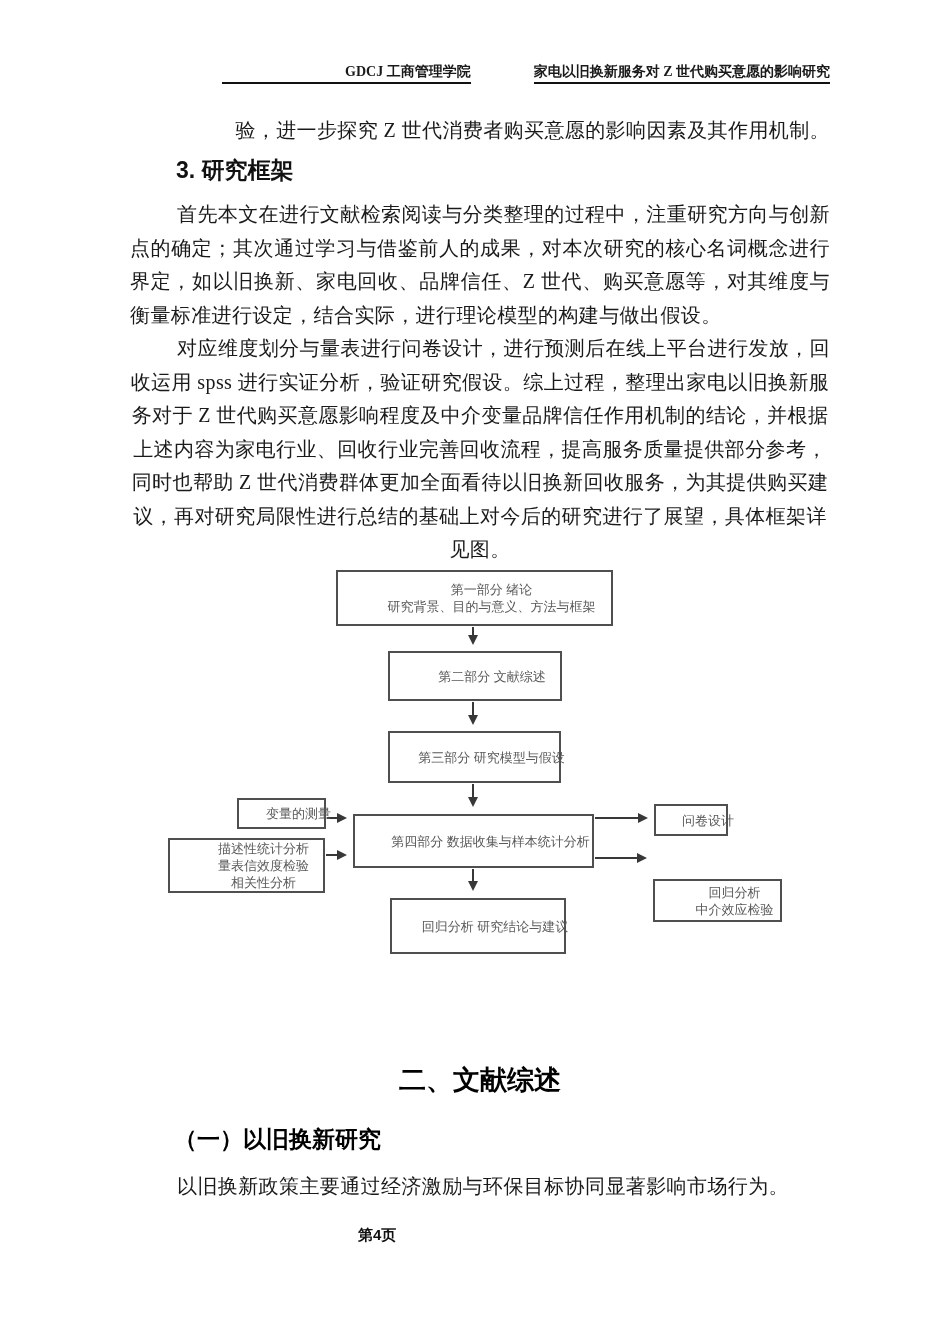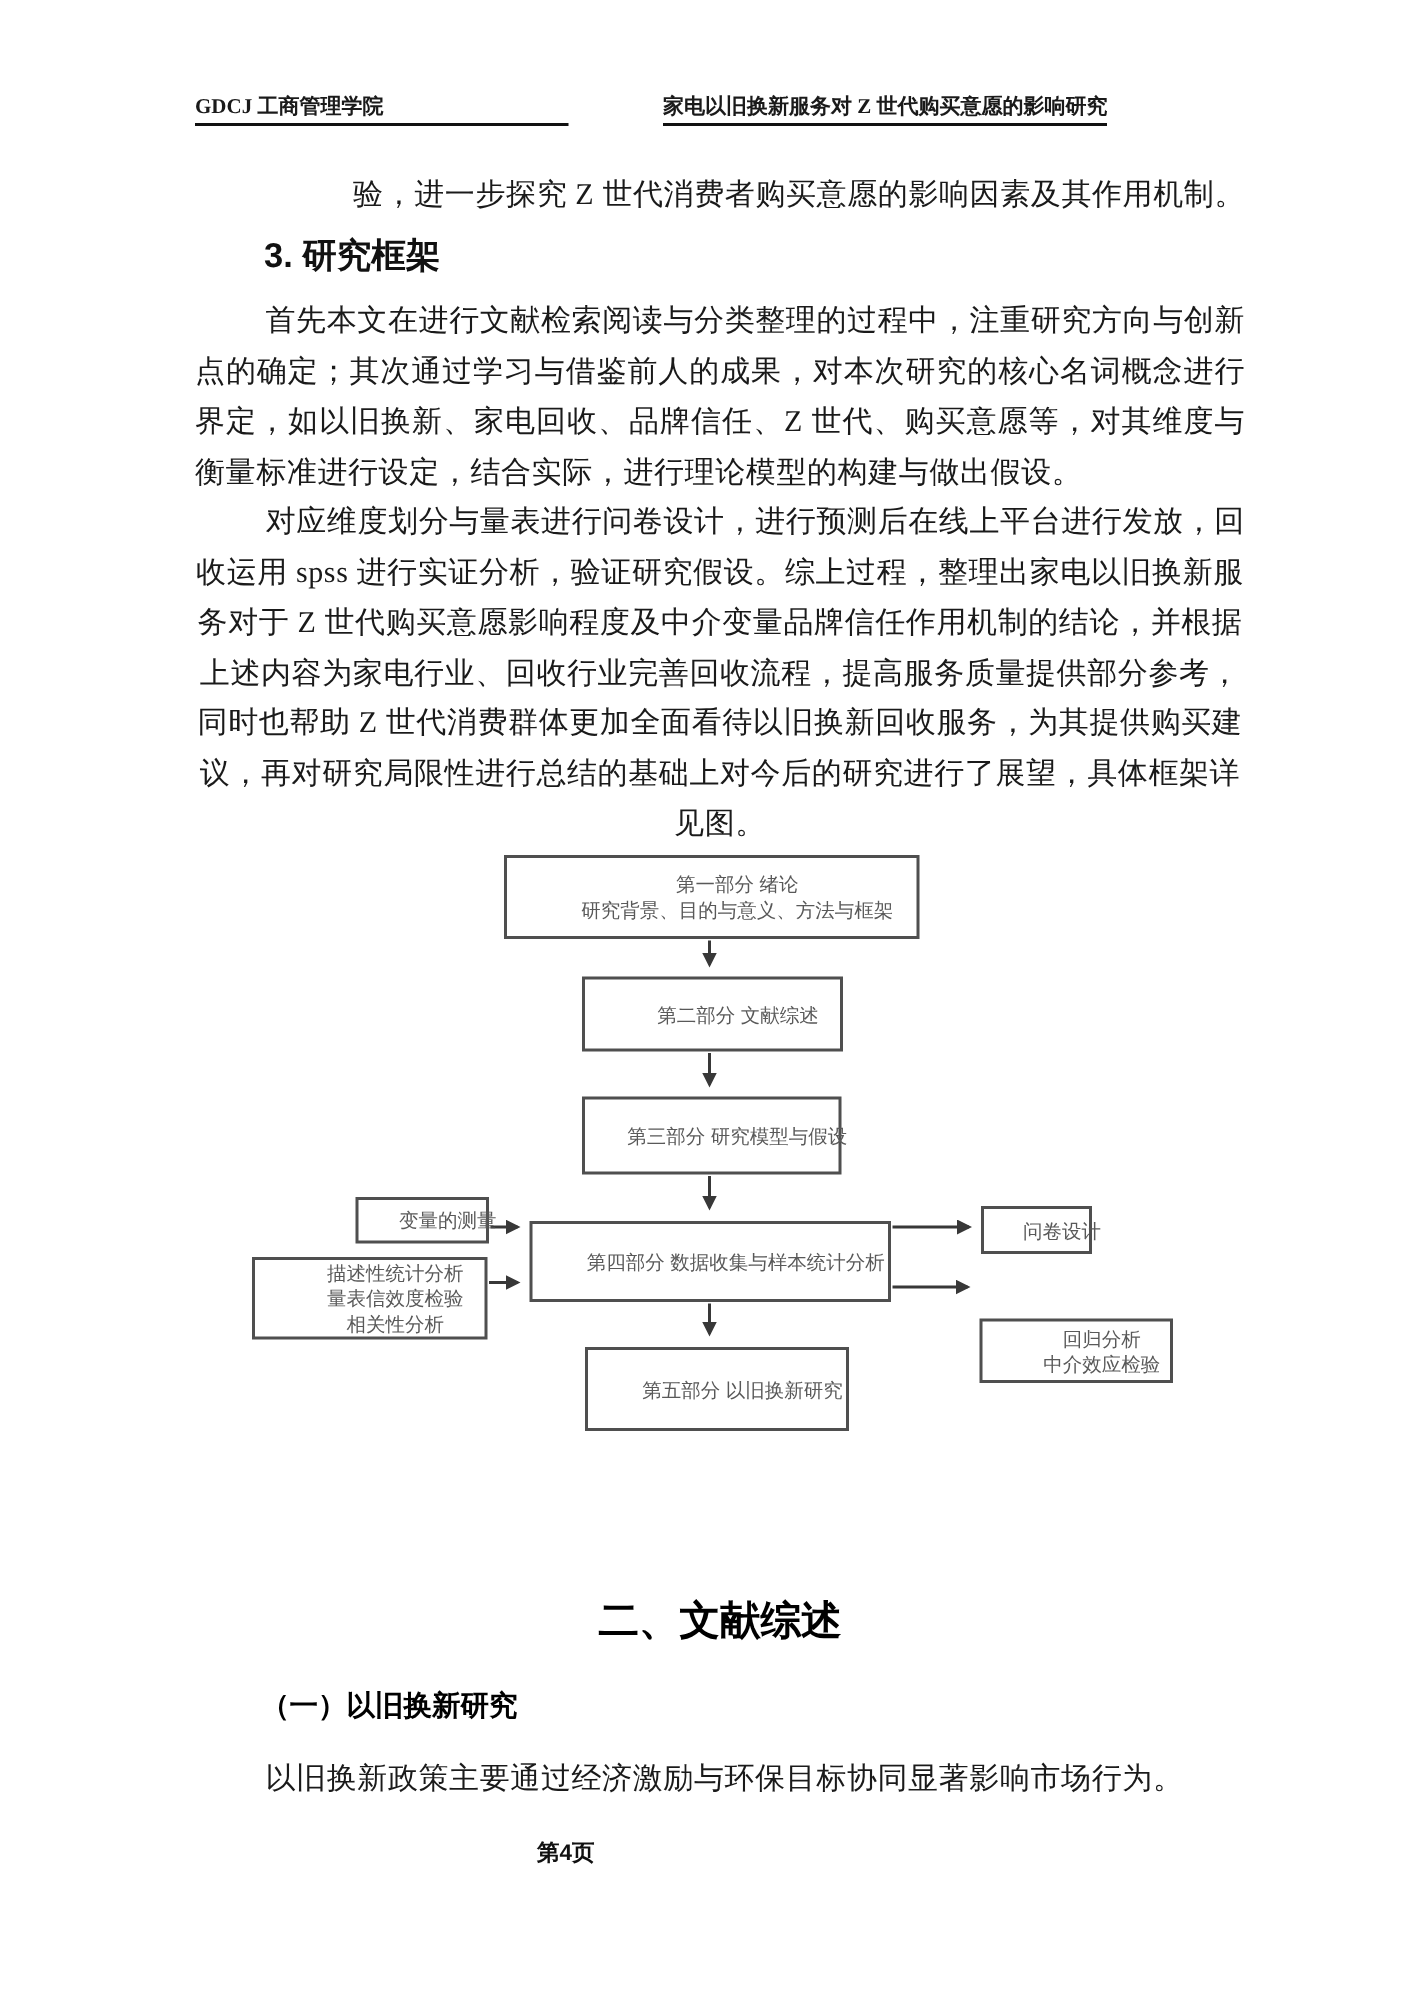--- a/index.html
+++ b/index.html
@@ -10,20 +10,21 @@
     background:#ffffff;
     font-family:"Liberation Serif", serif;
     color:#1a1a1a;
     overflow:hidden;
   }
   
   .hdr{
     position:absolute;left:130px;top:62px;width:700px;
     font-size:14px;font-weight:700;line-height:20px;
     white-space:nowrap;
+    text-align:right;
   }
   .hdr-left{
     display:inline-block;width:249px;
     border-bottom:2px solid #111;
     vertical-align:bottom;
   }
   .hdr-gap{display:inline-block;width:63px;}
   .hdr-right{
     display:inline-block;
     border-bottom:2px solid #111;
@@ -55,21 +56,21 @@
   
   .sec2-title{
     position:absolute;left:130px;top:1062px;width:700px;
     text-align:center;
     font-family:"Liberation Sans", sans-serif;
     font-size:27px;font-weight:700;color:#000;
   }
   .sec2-sub{
     position:absolute;left:174px;top:1124px;
     font-family:"Liberation Sans", sans-serif;
-    font-size:19px;font-weight:700;color:#000;
+    font-size:23px;font-weight:700;color:#000;
   }
   .para3{top:1170px;text-align:justify;text-indent:47px;}
   
   .footer{
     position:absolute;left:358px;top:1226px;
     font-family:"Liberation Sans", sans-serif;
     font-size:15px;font-weight:700;color:#111;
   }
 </style>
 </head>
@@ -136,21 +137,21 @@
   <div class="fc-box" style="left:654px;top:804px;width:74px;height:32px">
       <div>问卷设计</div>
     </div>
 
   <div class="fc-box" style="left:653px;top:879px;width:129px;height:43px">
       <div>回归分析</div>
       <div>中介效应检验</div>
     </div>
 
   <div class="fc-box" style="left:390px;top:898px;width:176px;height:56px">
-      <div>第五部分 以旧换新研究</div>
+      <div>回归分析 研究结论与建议</div>
     </div>
 
   <div class="sec2-title">二、文献综述</div>
   <div class="sec2-sub">（一）以旧换新研究</div>
   <div class="bodyline para3">以旧换新政策主要通过经济激励与环保目标协同显著影响市场行为。</div>
 
   <div class="footer">第4页</div>
 
 </div>
 

